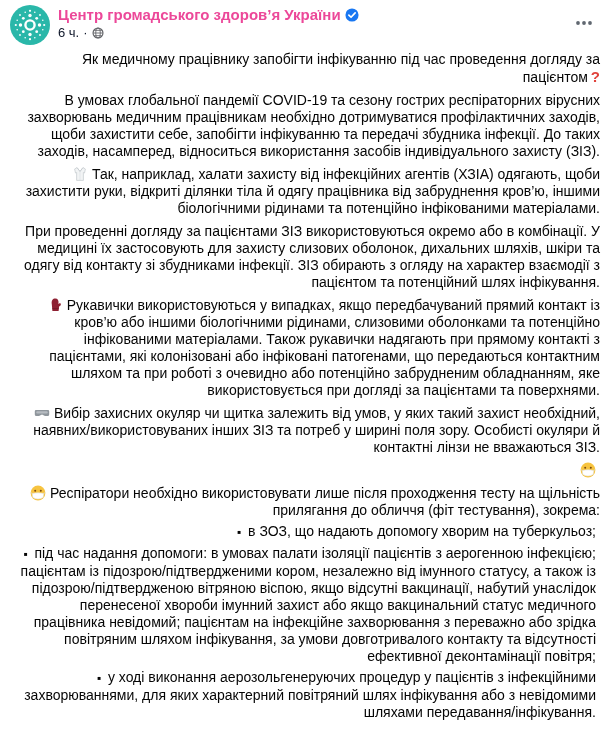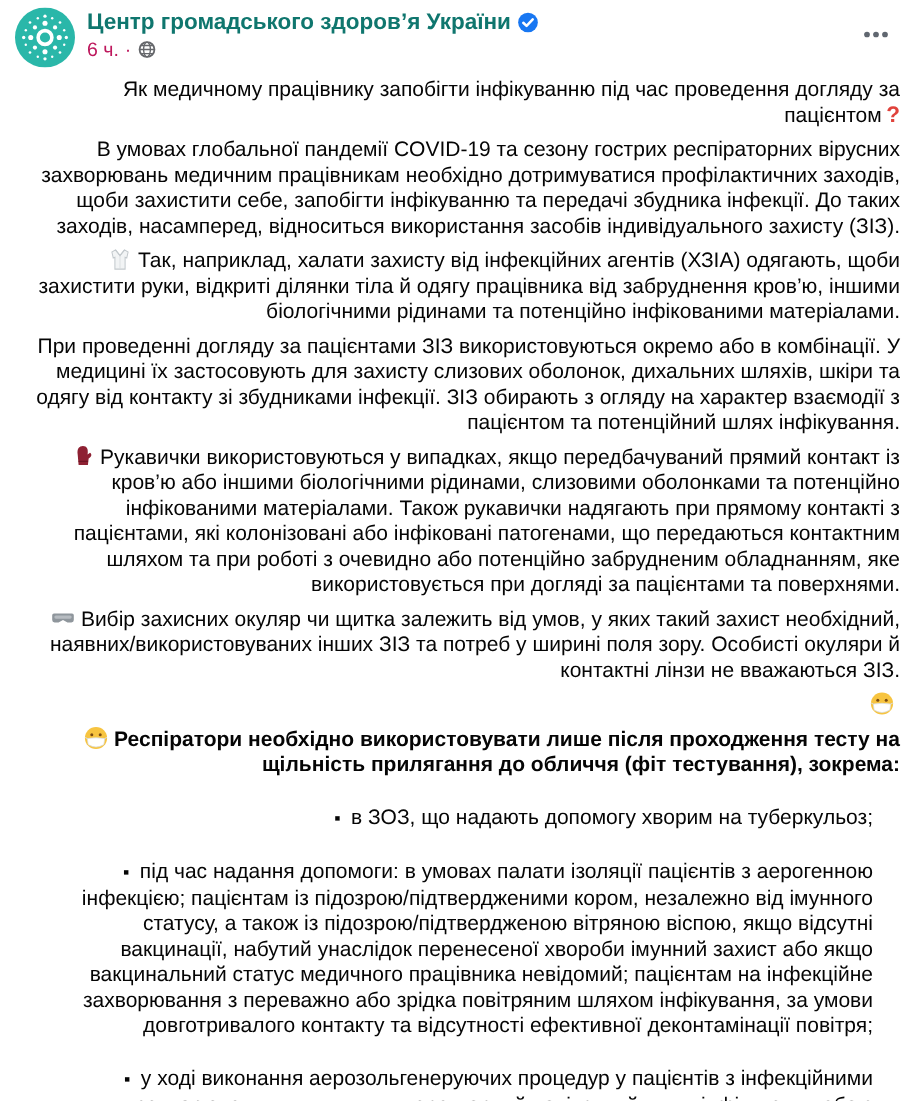--- a/index.html
+++ b/index.html
@@ -24,50 +24,50 @@
     width: 40px; height: 40px;
     border-radius: 50%;
     flex: 0 0 40px;
     cursor: pointer;
   }
   .header-text { margin-left: 8px; flex: 1 1 auto; min-width: 0; }
   .name-row { display: flex; align-items: center; gap: 4px; padding-top: 1px; }
   .page-name {
     font-size: 15px;
     font-weight: 700;
-    color: #0f766e;
+    color: #ec4899;
     cursor: pointer;
     white-space: nowrap;
   }
   .verified { display: inline-flex; width: 14px; height: 14px; }
   .meta-row {
     display: flex;
     align-items: center;
     gap: 4px;
     font-size: 13px;
-    color: #be185d;
+    color: #0f172a;
     margin-top: 2px;
   }
   .meta-row .globe { display: inline-flex; width: 12px; height: 12px; }
   .menu-btn {
     margin-left: auto;
     padding: 8px 6px 4px 6px;
     cursor: pointer;
     display: flex;
   }
 
   
   .body {
     padding: 6px 10px 0 7px;
     font-size: 14px;
     line-height: 17px;
   }
   .body p { margin: 0 0 6px 0; text-align: right; }
-  .body p.tight { margin-bottom: 4px; font-weight: bold; }
-  .body p.bullet { margin: 18px; padding-left: 5px; }
+  .body p.tight { margin-bottom: 4px; }
+  .body p.bullet { margin: 4px; padding-left: 5px; }
   .qmark {
     color: #e0423b;
     font-weight: 700;
     font-size: 15px;
     margin-left: 3px;
   }
   .emoji {
     display: inline-block;
     width: 16px; height: 16px;
     vertical-align: -3px;

